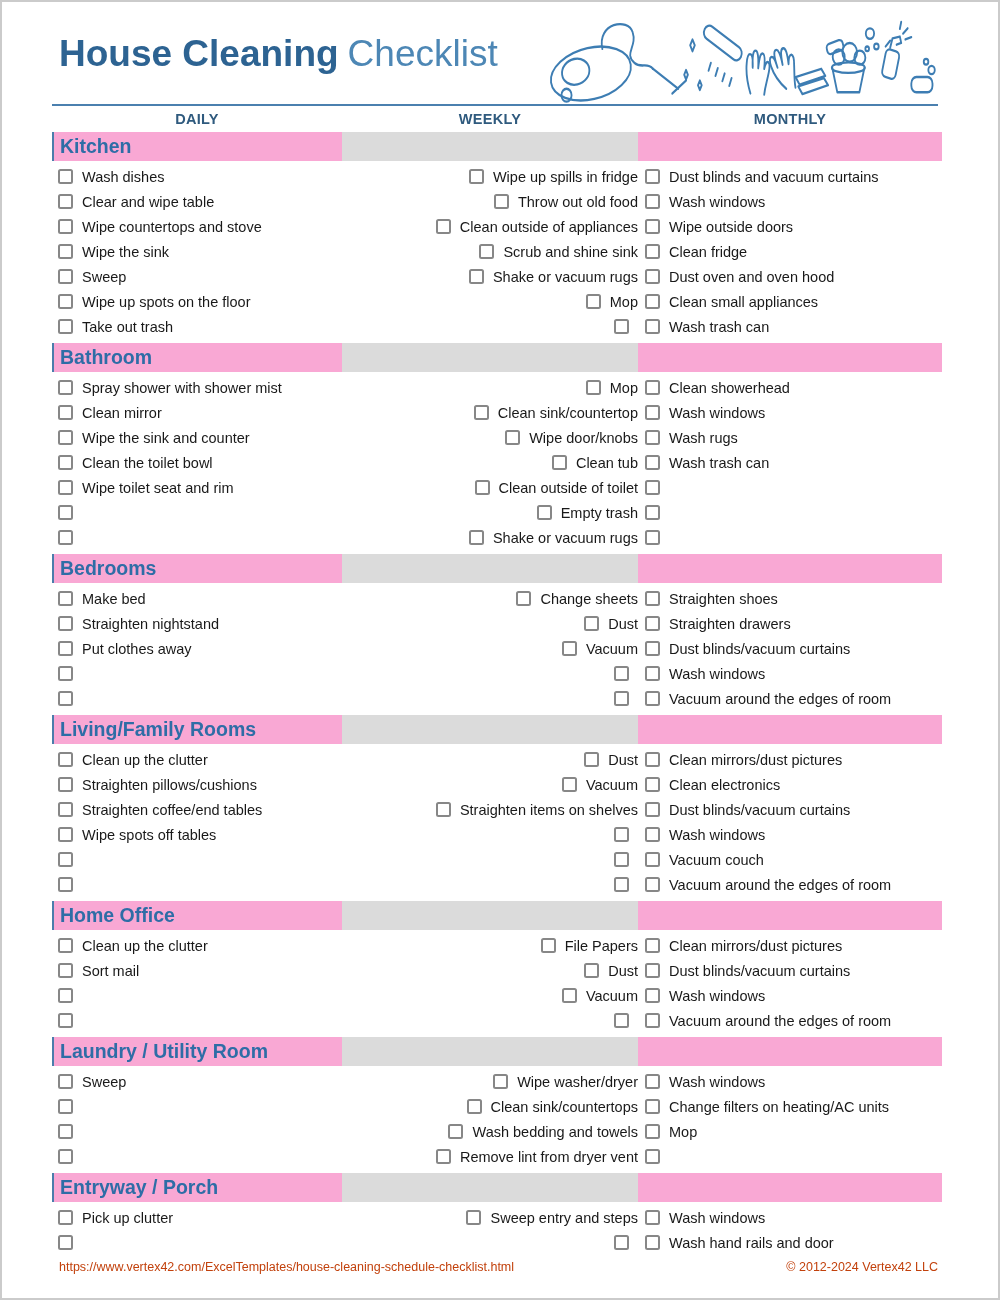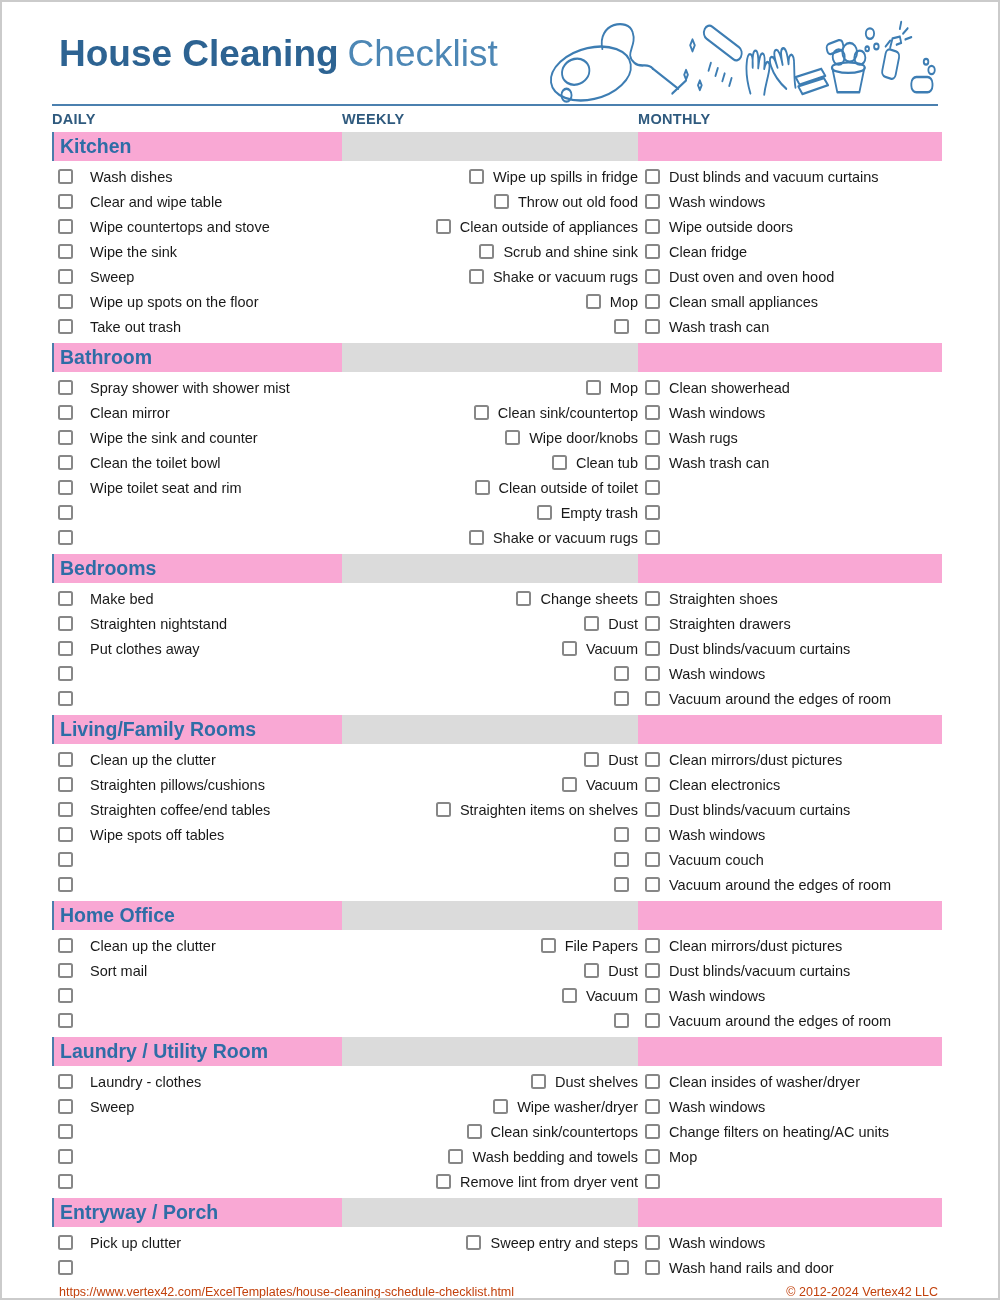--- a/index.html
+++ b/index.html
@@ -8,30 +8,30 @@
     border:2px solid #cbcbcb;background:#fff;overflow:hidden;
     font-family:"Liberation Sans","DejaVu Sans",sans-serif;
   }
   .content{padding:0 60px 0 50px;}
   .masthead{position:relative;padding-top:30px;height:72px;}
   .masthead h1{margin:0;padding-left:7px;font-size:37px;line-height:44px;color:#2d6392;font-weight:bold;}
   .masthead h1 .sub{font-weight:400;color:#4d87b5;margin-left:9px;text-align:right;}
   .illustration{position:absolute;right:0;top:14px;}
   .rule{border-bottom:2px solid #4b80af;}
   .colheads{display:grid;grid-template-columns:290px 296px 304px;height:26px;align-items:center;}
-  .colheads div{text-align:left;font-weight:bold;font-size:14.5px;color:#2f5a7e;letter-spacing:.3px;}
+  .colheads div{text-align:center;font-weight:bold;font-size:14.5px;color:#2f5a7e;letter-spacing:.3px;}
   .band{display:grid;grid-template-columns:290px 296px 304px;height:29px;}
   .seg-blue{background:#f9a8d4;}
   .seg-gray{background:#dbdbdb;}
   .seg-first{border-left:2px solid #4a7dab;box-sizing:border-box;}
   .section-title{display:block;font-size:19.5px;font-weight:bold;color:#2e6da6;line-height:29px;padding-left:6px;white-space:nowrap;}
   .rows{margin-top:3px;}
   .row{display:grid;grid-template-columns:290px 296px 304px;height:25px;}
   .cell{display:flex;align-items:center;}
-  .cell.c0{padding-left:6px;gap:8px;}
+  .cell.c0{padding-left:6px;}
   .cell.c1{padding-left:9px;justify-content:flex-end;}
   .cell.c2{padding-left:7px;}
   .cb{width:11px;height:11px;border:2.5px solid #878787;border-radius:2.5px;background:#fff;flex:none;cursor:pointer;}
   .lab{margin-left:9px;font-size:14.5px;color:#191919;white-space:nowrap;}
   .section{margin-bottom:4px;}
   .footer{display:flex;justify-content:space-between;align-items:flex-end;margin-top:5px;padding-left:7px;font-size:12.5px;color:#c2410c;}
 </style>
 </head>
 <body>
 
@@ -563,34 +563,20 @@
             <div class="band-seg seg-blue seg-first">
               <span class="section-title">Laundry / Utility Room</span>
             </div>
             <div class="band-seg seg-gray"></div>
             <div class="band-seg seg-blue"></div>
           </div>
           <div class="rows">
             <div class="row">
               <div class="cell c0">
                 <span class="cb"></span>
-                <span class="lab">Laundry - clothes</span>
-              </div>
-              <div class="cell c1">
-                <span class="cb"></span>
-                <span class="lab">Dust shelves</span>
-              </div>
-              <div class="cell c2">
-                <span class="cb"></span>
-                <span class="lab">Clean insides of washer/dryer</span>
-              </div>
-            </div>
-            <div class="row">
-              <div class="cell c0">
-                <span class="cb"></span>
                 <span class="lab">Sweep</span>
               </div>
               <div class="cell c1">
                 <span class="cb"></span>
                 <span class="lab">Wipe washer/dryer</span>
               </div>
               <div class="cell c2">
                 <span class="cb"></span>
                 <span class="lab">Wash windows</span>
               </div>

